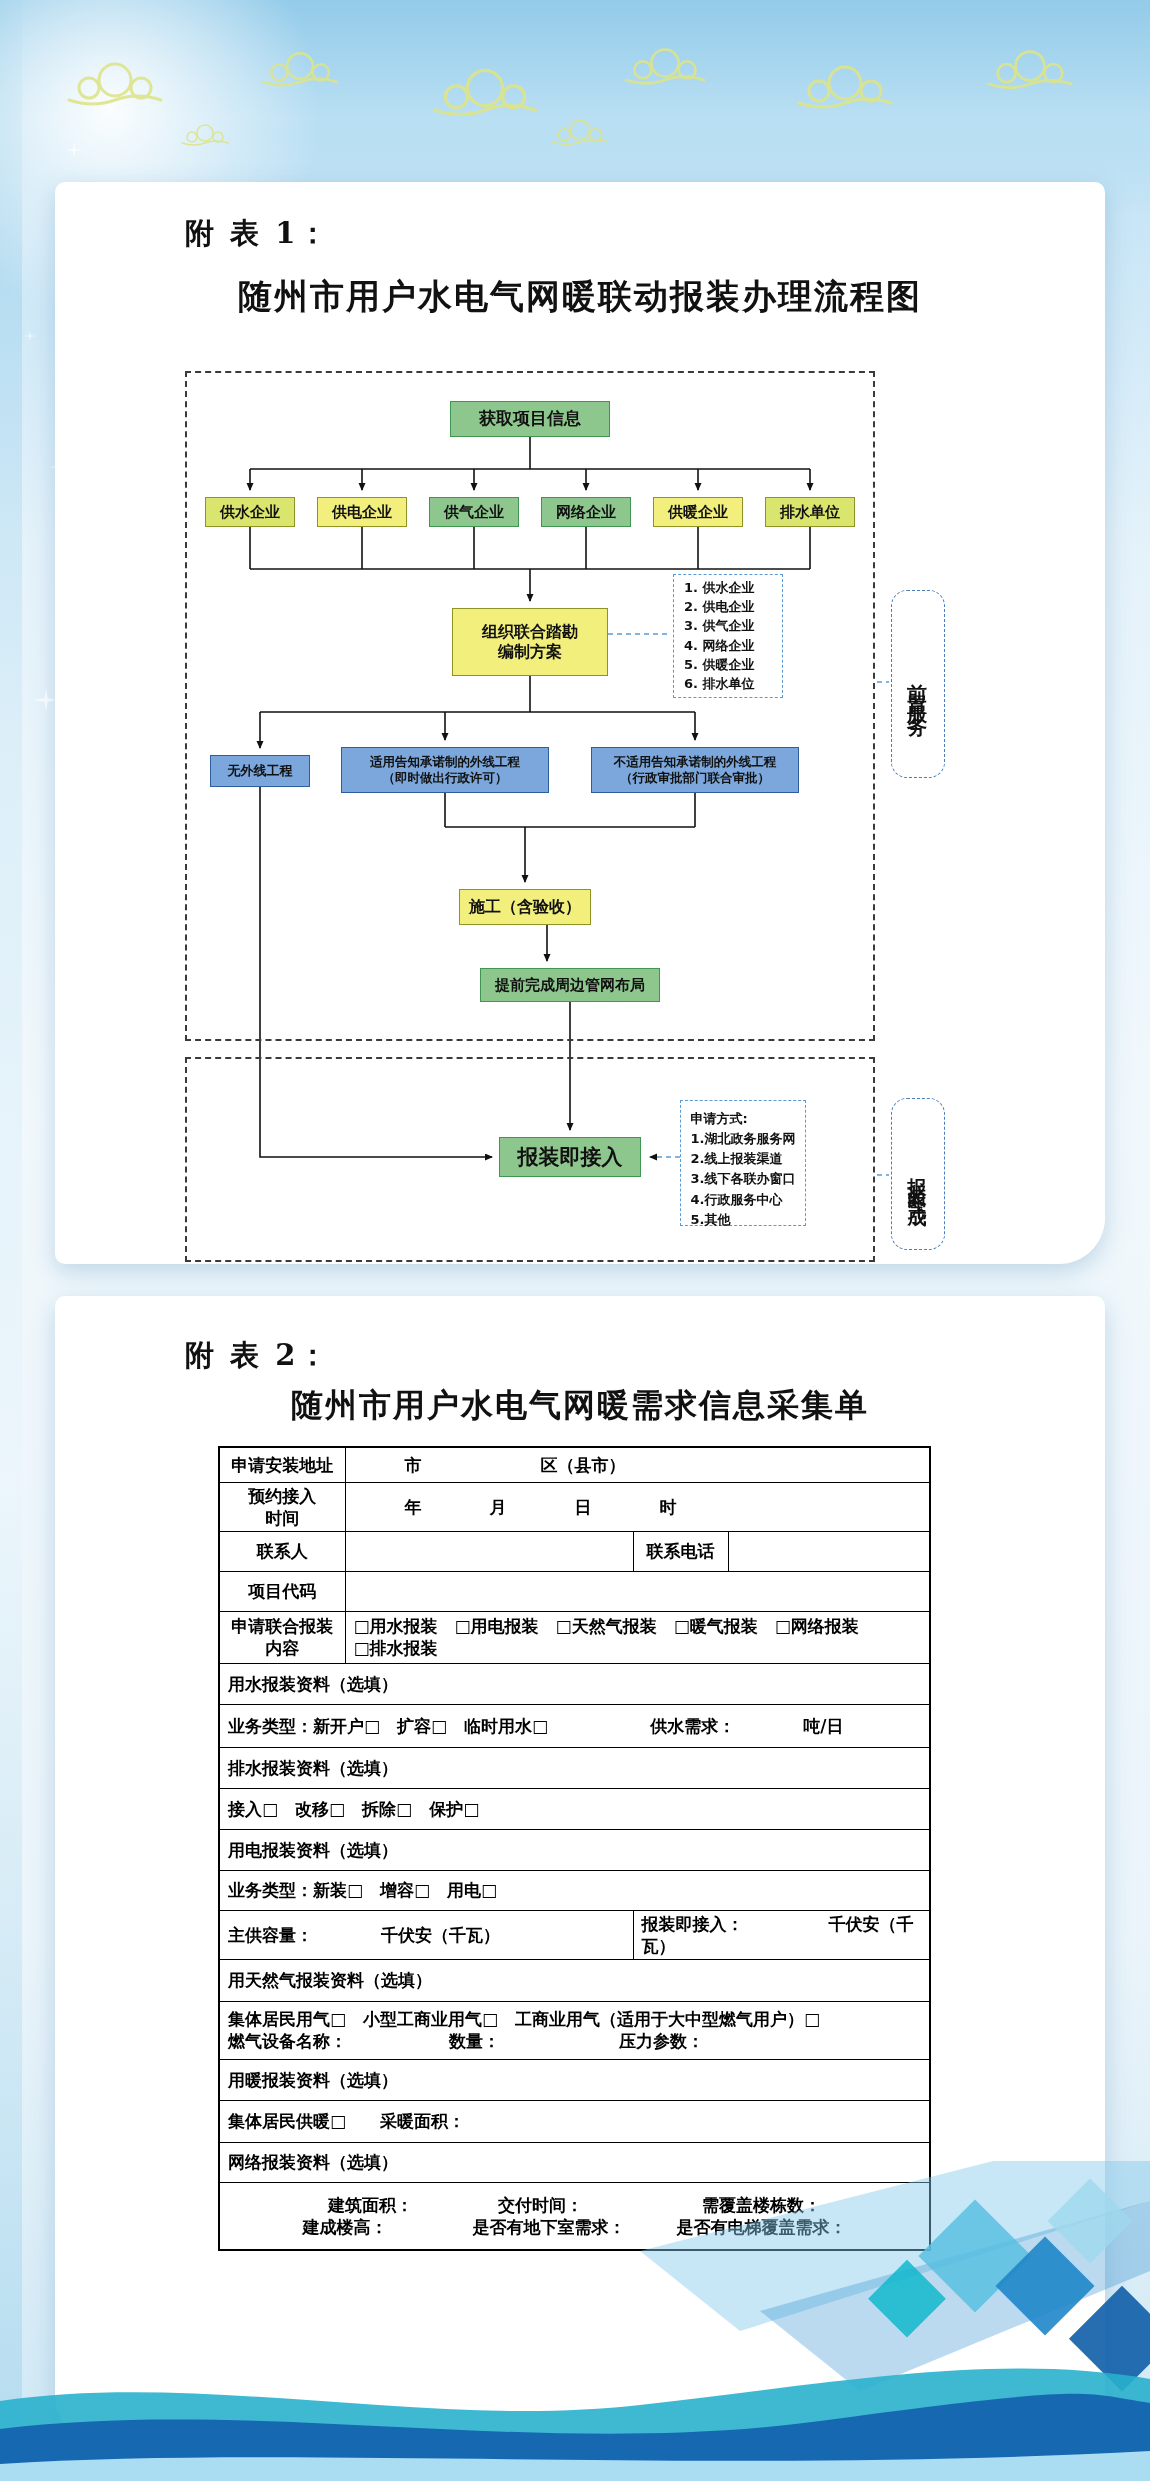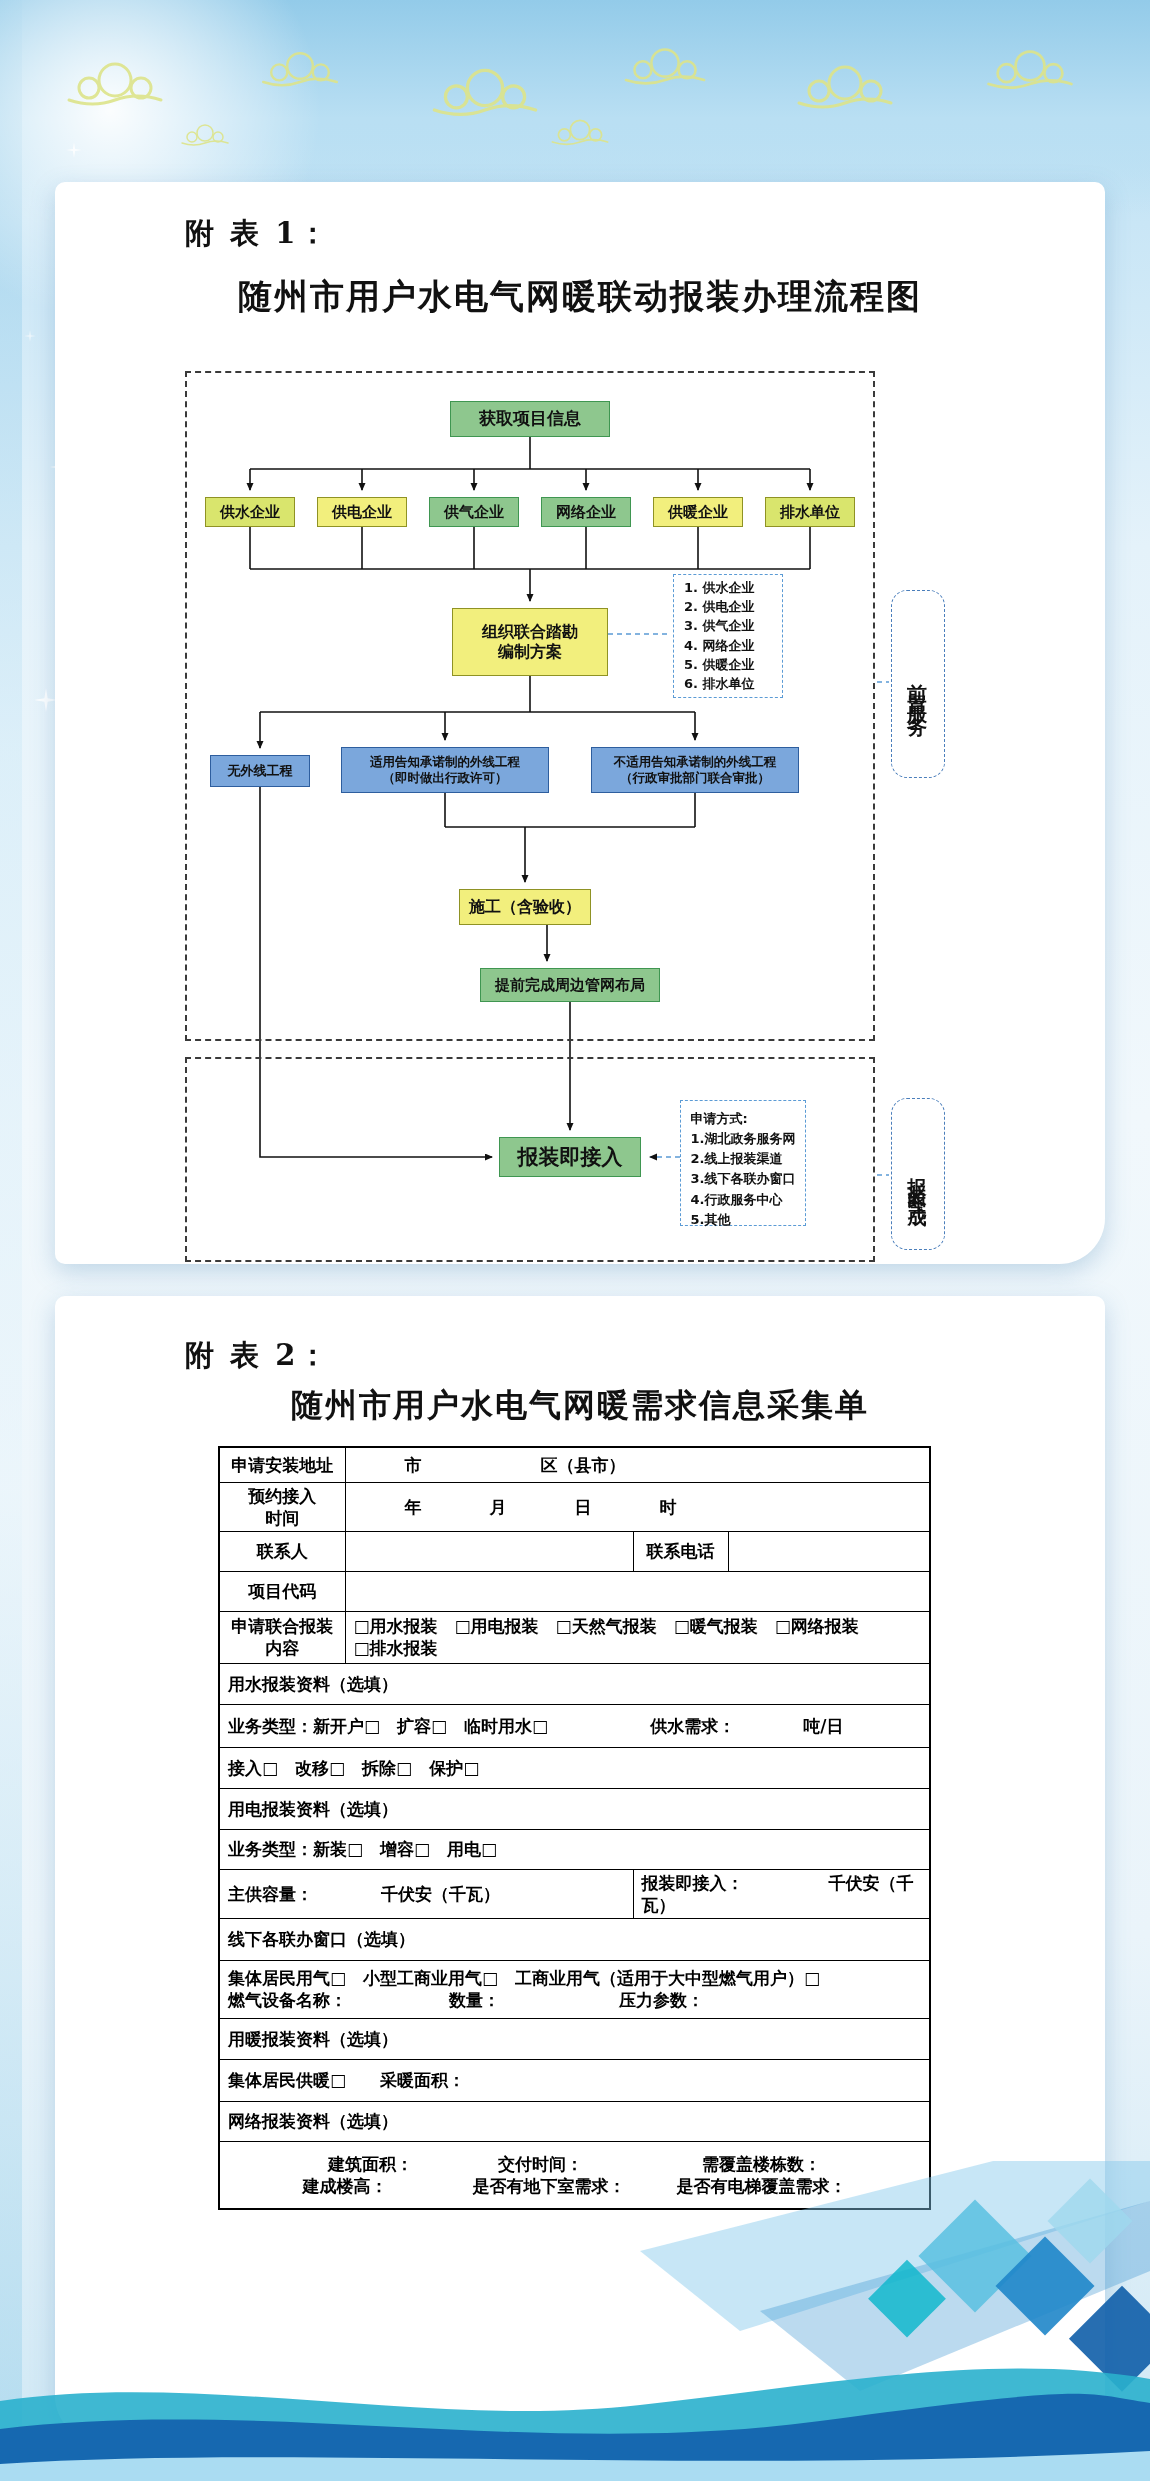--- a/index.html
+++ b/index.html
@@ -226,34 +226,37 @@
           <td colspan="3">□用水报装　□用电报装　□天然气报装　□暖气报装　□网络报装
 □排水报装</td>
         </tr>
         <tr style="height:41px;">
           <td colspan="4">用水报装资料（选填）</td>
         </tr>
         <tr style="height:43px;">
           <td colspan="4">业务类型：新开户□　扩容□　临时用水□　　　　　　供水需求：　　　　吨/日</td>
         </tr>
         <tr style="height:41px;">
+          <td colspan="4">排水报装资料（选填）</td>
+        </tr>
+        <tr style="height:41px;">
           <td colspan="4">接入□　改移□　拆除□　保护□</td>
         </tr>
         <tr style="height:41px;">
           <td colspan="4">用电报装资料（选填）</td>
         </tr>
         <tr style="height:40px;">
           <td colspan="4">业务类型：新装□　增容□　用电□</td>
         </tr>
         <tr style="height:44px;">
           <td colspan="2">主供容量：　　　　千伏安（千瓦）</td>
           <td colspan="2">报装即接入：　　　　　千伏安（千瓦）</td>
         </tr>
         <tr style="height:42px;">
-          <td colspan="4">线下各联办窗口（选填）</td>
+          <td colspan="4">用天然气报装资料（选填）</td>
         </tr>
         <tr style="height:58px;">
           <td colspan="4">集体居民用气□　小型工商业用气□　工商业用气（适用于大中型燃气用户）□
 燃气设备名称：　　　　　　数量：　　　　　　　压力参数：</td>
         </tr>
         <tr style="height:41px;">
           <td colspan="4">用暖报装资料（选填）</td>
         </tr>
         <tr style="height:42px;">
           <td colspan="4">集体居民供暖□　　采暖面积：</td>

